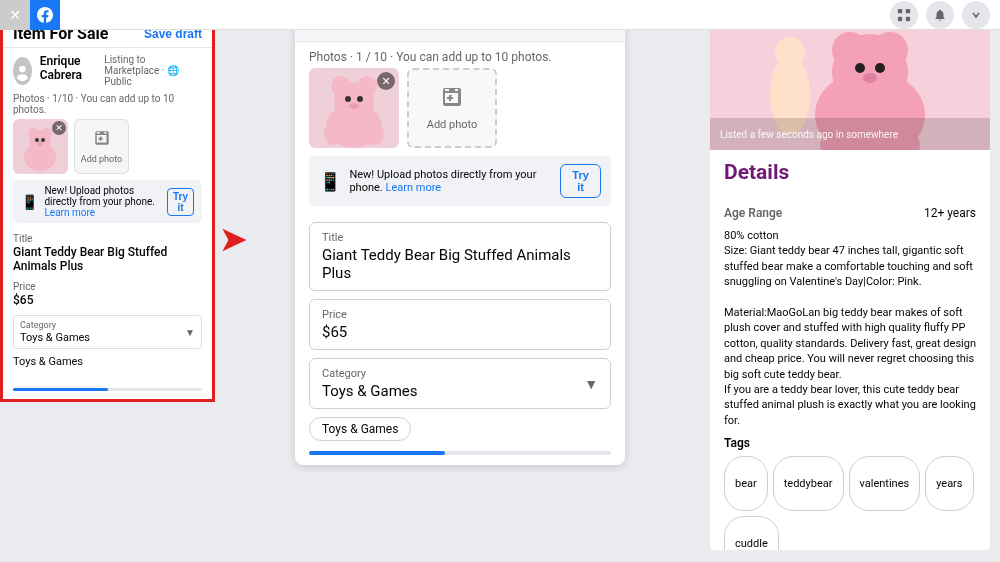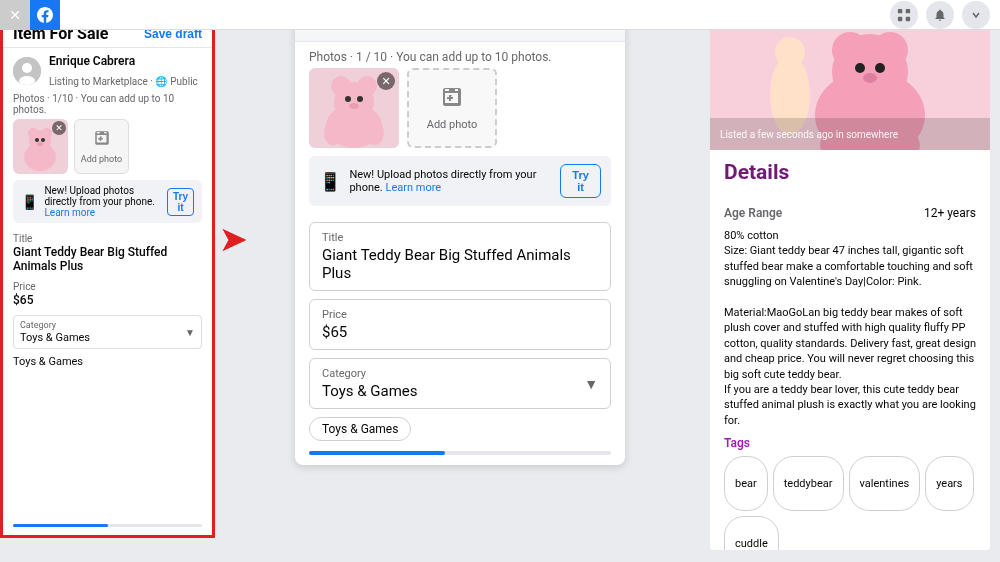--- a/index.html
+++ b/index.html
@@ -63,21 +63,21 @@
       font-size: 16px;
       color: #fff;
       cursor: pointer;
     }
 
     
     .left-panel {
       position: absolute;
       top: 0; left: 0;
       width: 215px;
-      height: 538px;
+      height: 402px;
       background: #fff;
       border: 3px solid #e02020;
       z-index: 10;
       overflow: hidden;
       display: flex;
       flex-direction: column;
     }
     .left-panel-header {
       padding: 8px 10px 4px;
       border-bottom: 1px solid #e4e6eb;
@@ -114,21 +114,21 @@
       width: 28px; height: 28px;
       border-radius: 50%;
       background: #c4c4c4;
       display: flex; align-items: center; justify-content: center;
       font-size: 14px;
       color: #fff;
       overflow: hidden;
     }
     .user-info {
       display: flex;
-      flex-direction: column;
+      flex-direction: row;
       gap: 8px;
     }
     .user-name {
       font-size: 12px;
       font-weight: 600;
       color: #050505;
     }
     .user-sub {
       font-size: 10px;
       color: #65676b;
@@ -491,21 +491,21 @@
       color: #050505;
       line-height: 1.4;
       margin: 8px 0;
     }
     .details-tags-section {
       margin-top: 6px;
     }
     .details-tags-title {
       font-size: 12px;
       font-weight: 600;
-      color: #a21caf;
+      color: #000000;
       margin-bottom: 6px;
     }
     .details-tags-row {
       display: flex;
       flex-wrap: wrap;
       gap: 5px;
     }
     .detail-tag {
       border: 1px solid #ccd0d5;
       border-radius: 20px;

